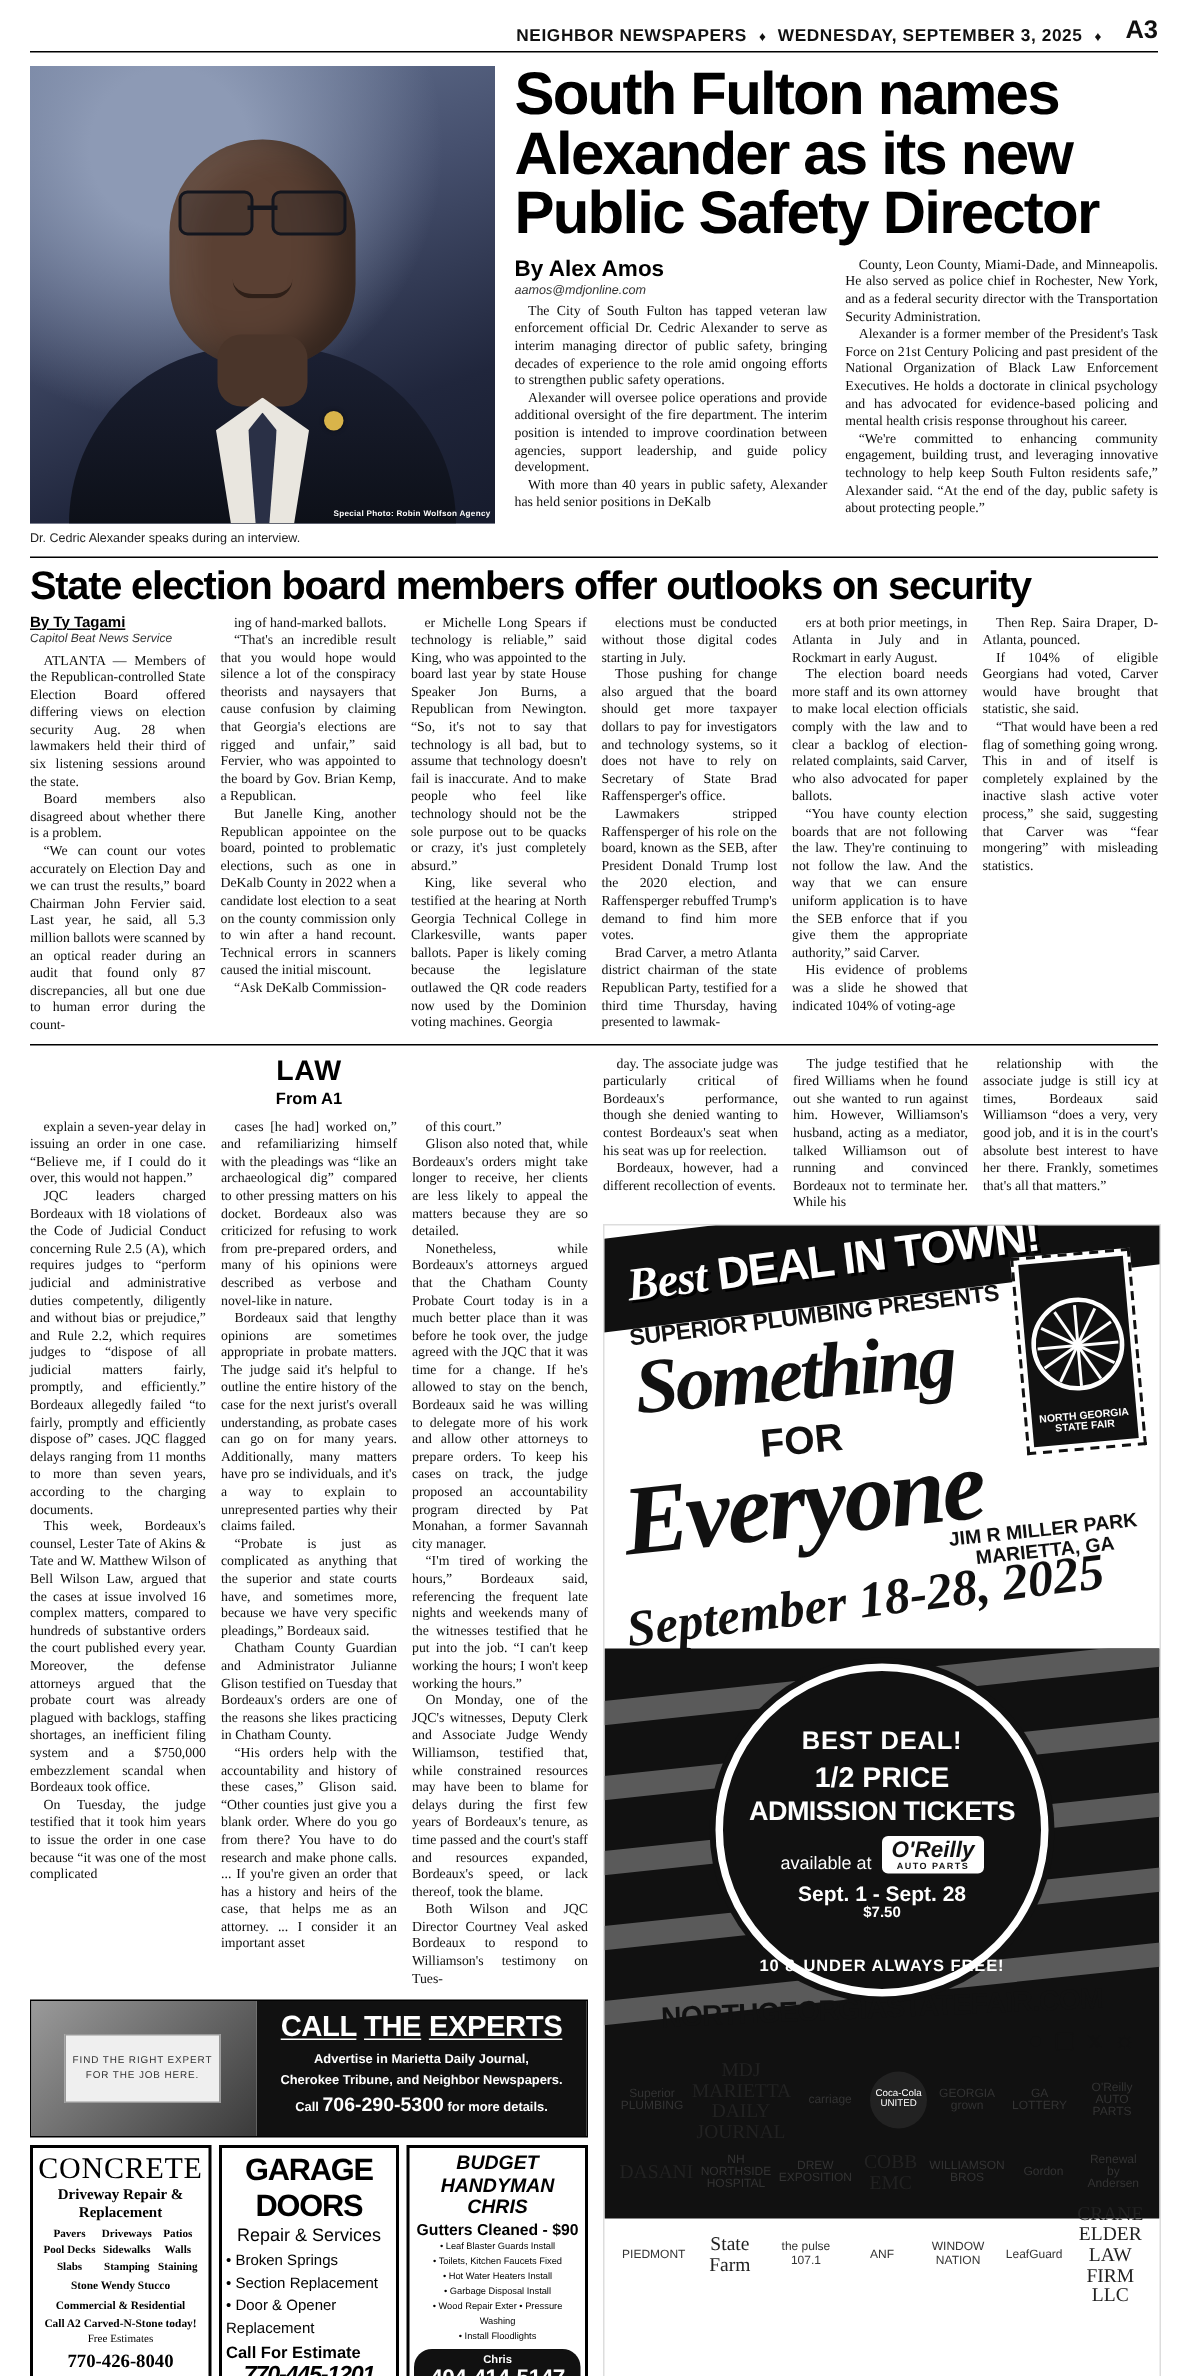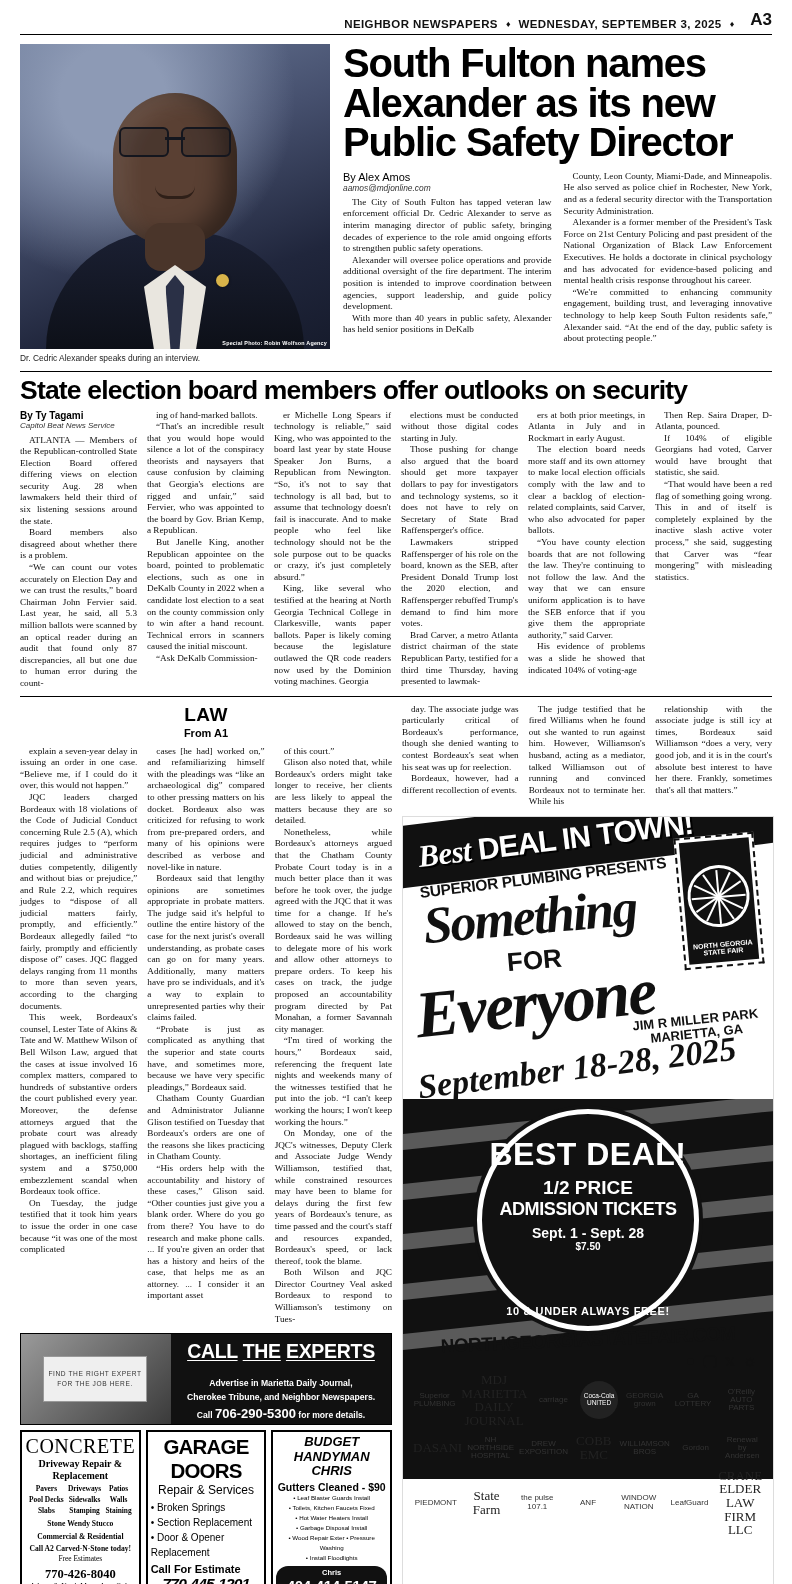--- a/index.html
+++ b/index.html
@@ -91,21 +91,21 @@
   .caption{
     font-family:"Liberation Sans",sans-serif;font-size:8.4px;color:#222;
     padding:4px 0 0 0;line-height:1.25;
   }
   .story1-right{flex:1;padding-left:13px;}
   .hed1{
     font-family:"Liberation Sans",sans-serif;font-weight:bold;
     font-size:40px;line-height:.99;letter-spacing:-1.2px;color:#000;margin:0 0 8px 0;
   }
   .byline{
-    font-family:"Liberation Sans",sans-serif;font-weight:normal;font-size:11px;color:#000;
+    font-family:"Liberation Sans",sans-serif;font-weight:bold;font-size:15px;color:#000;
   }
   .byline-mail{
     font-family:"Liberation Sans",sans-serif;font-style:italic;font-size:8.4px;color:#333;
     margin-bottom:4px;
   }
   .cols2{display:flex;gap:12px;}
   .col{flex:1;}
   .bodytxt{
     font-family:"Liberation Serif",serif;font-size:9.2px;line-height:1.26;
     text-align:justify;color:#0d0d0d;hyphens:auto;
@@ -115,21 +115,21 @@
 
   .rule-mid{border-top:1.2px solid #000;margin:7px 0 0 0;}
 
   
   .hed2{
     font-family:"Liberation Sans",sans-serif;font-weight:bold;font-size:26.5px;
     letter-spacing:-.8px;line-height:1.02;margin:5px 0 6px 0;color:#000;
   }
   .cols6{display:flex;gap:10px;}
   .cols6 .col{flex:1;min-width:0;}
-  .byline2{font-family:"Liberation Sans",sans-serif;font-weight:bold;font-size:10px;}
+  .byline2{font-family:"Liberation Sans",sans-serif;font-weight:bold;font-size:10px;text-decoration:underline;}
   .byline2-sub{font-family:"Liberation Sans",sans-serif;font-style:italic;font-size:8px;color:#333;margin-bottom:5px;}
   .rule-thin{border-top:1px solid #000;margin:6px 0 0 0;}
 
   
   .lawwrap{display:flex;margin-top:7px;gap:10px;}
   .lawleft{width:372px;flex:0 0 372px;}
   .lawhead{
     font-family:"Liberation Sans",sans-serif;font-weight:bold;font-size:19px;
     text-align:center;letter-spacing:.5px;
   }
@@ -211,22 +211,22 @@
   }
   .fa-darkzone{position:absolute;left:0;right:0;top:282px;bottom:118px;background:#111;overflow:hidden;}
   .fa-darkzone .str{position:absolute;left:-60px;width:520px;height:16px;background:#5a5a5a;transform:rotate(-6deg);}
   .fa-badge{
     position:absolute;left:50%;top:292px;transform:translateX(-50%);
     width:212px;height:212px;border-radius:50%;background:#111;
     border:5px solid #fff;box-shadow:0 0 0 4px #111;
     color:#fff;text-align:center;
   }
   .fa-badge .bd{
-    font-family:"Liberation Sans",sans-serif;font-weight:bold;font-size:32px;
-    margin-top:22px;letter-spacing:.5px;
+    font-family:"Liberation Sans",sans-serif;font-weight:bold;font-size:17px;
+    margin-top:37px;letter-spacing:.5px;
   }
   .fa-badge .half{font-family:"Liberation Sans",sans-serif;font-weight:bold;font-size:19px;margin-top:4px;}
   .fa-badge .adm{font-family:"Liberation Sans",sans-serif;font-weight:bold;font-size:18px;letter-spacing:-.4px;}
   .fa-badge .avail{font-family:"Liberation Sans",sans-serif;font-size:12px;margin-top:6px;}
   .fa-oreilly{
     display:inline-block;background:#fff;color:#111;border-radius:4px;
     padding:1px 6px;font-family:"Liberation Sans",sans-serif;font-weight:bold;
     font-style:italic;font-size:15px;margin-left:4px;
   }
   .fa-oreilly small{display:block;font-style:normal;font-size:6px;letter-spacing:1px;text-align:center;}
@@ -266,21 +266,21 @@
   }
   .expert-card{
     position:absolute;left:22px;top:22px;width:104px;height:46px;background:#efefef;
     border:1px solid #999;display:flex;align-items:center;justify-content:center;
     text-align:center;font-family:"Liberation Sans",sans-serif;font-size:6.6px;
     letter-spacing:.6px;color:#333;line-height:1.5;padding:3px;box-sizing:border-box;
   }
   .expert-right{flex:1;background:#111;color:#fff;text-align:center;padding:6px 4px;box-sizing:border-box;}
   .expert-h{
     font-family:"Liberation Sans",sans-serif;font-weight:bold;font-size:19.5px;
-    letter-spacing:-.3px;margin-bottom:14px;
+    letter-spacing:-.3px;margin-bottom:3px;
   }
   .expert-h u{text-decoration:underline;text-underline-offset:2px;}
   .expert-l{font-family:"Liberation Sans",sans-serif;font-weight:bold;font-size:8.6px;line-height:1.55;}
   .expert-l .big{font-size:13px;}
 
   .trio{display:flex;gap:5px;margin-top:5px;height:168px;}
   .trio>div{flex:1;border:2px solid #000;box-sizing:border-box;padding:3px;text-align:center;}
   .cc-h{font-family:"Liberation Serif",serif;font-size:20px;letter-spacing:.5px;}
   .cc-s{font-family:"Liberation Serif",serif;font-weight:bold;font-size:10px;line-height:1.15;}
   .cc-grid{display:flex;justify-content:space-between;font-family:"Liberation Serif",serif;font-weight:bold;font-size:7.4px;margin:3px 4px;line-height:1.45;}
@@ -584,20 +584,27 @@
           <div class="str" style="top:64px"></div>
           <div class="str" style="top:114px"></div>
           <div class="str" style="top:164px"></div>
           <div class="str" style="top:214px"></div>
         </div>
 
         <div class="fa-badge">
           <div class="bd">BEST DEAL!</div>
           <div class="half">1/2 PRICE</div>
           <div class="adm">ADMISSION TICKETS</div>
+          <div class="avail">
+            <span>available at</span>
+            <span class="fa-oreilly">
+              <span>O'Reilly</span>
+              <small>AUTO PARTS</small>
+            </span>
+          </div>
           <div class="sept">Sept. 1 - Sept. 28</div>
           <div class="price">$7.50</div>
           <div class="ring">10 &amp; UNDER ALWAYS FREE!</div>
         </div>
 
         <div class="fa-url">NORTHGEORGIASTATEFAIR.COM</div>
 
         <div class="fa-social">
           <span>●</span>
           <span>▢</span>

